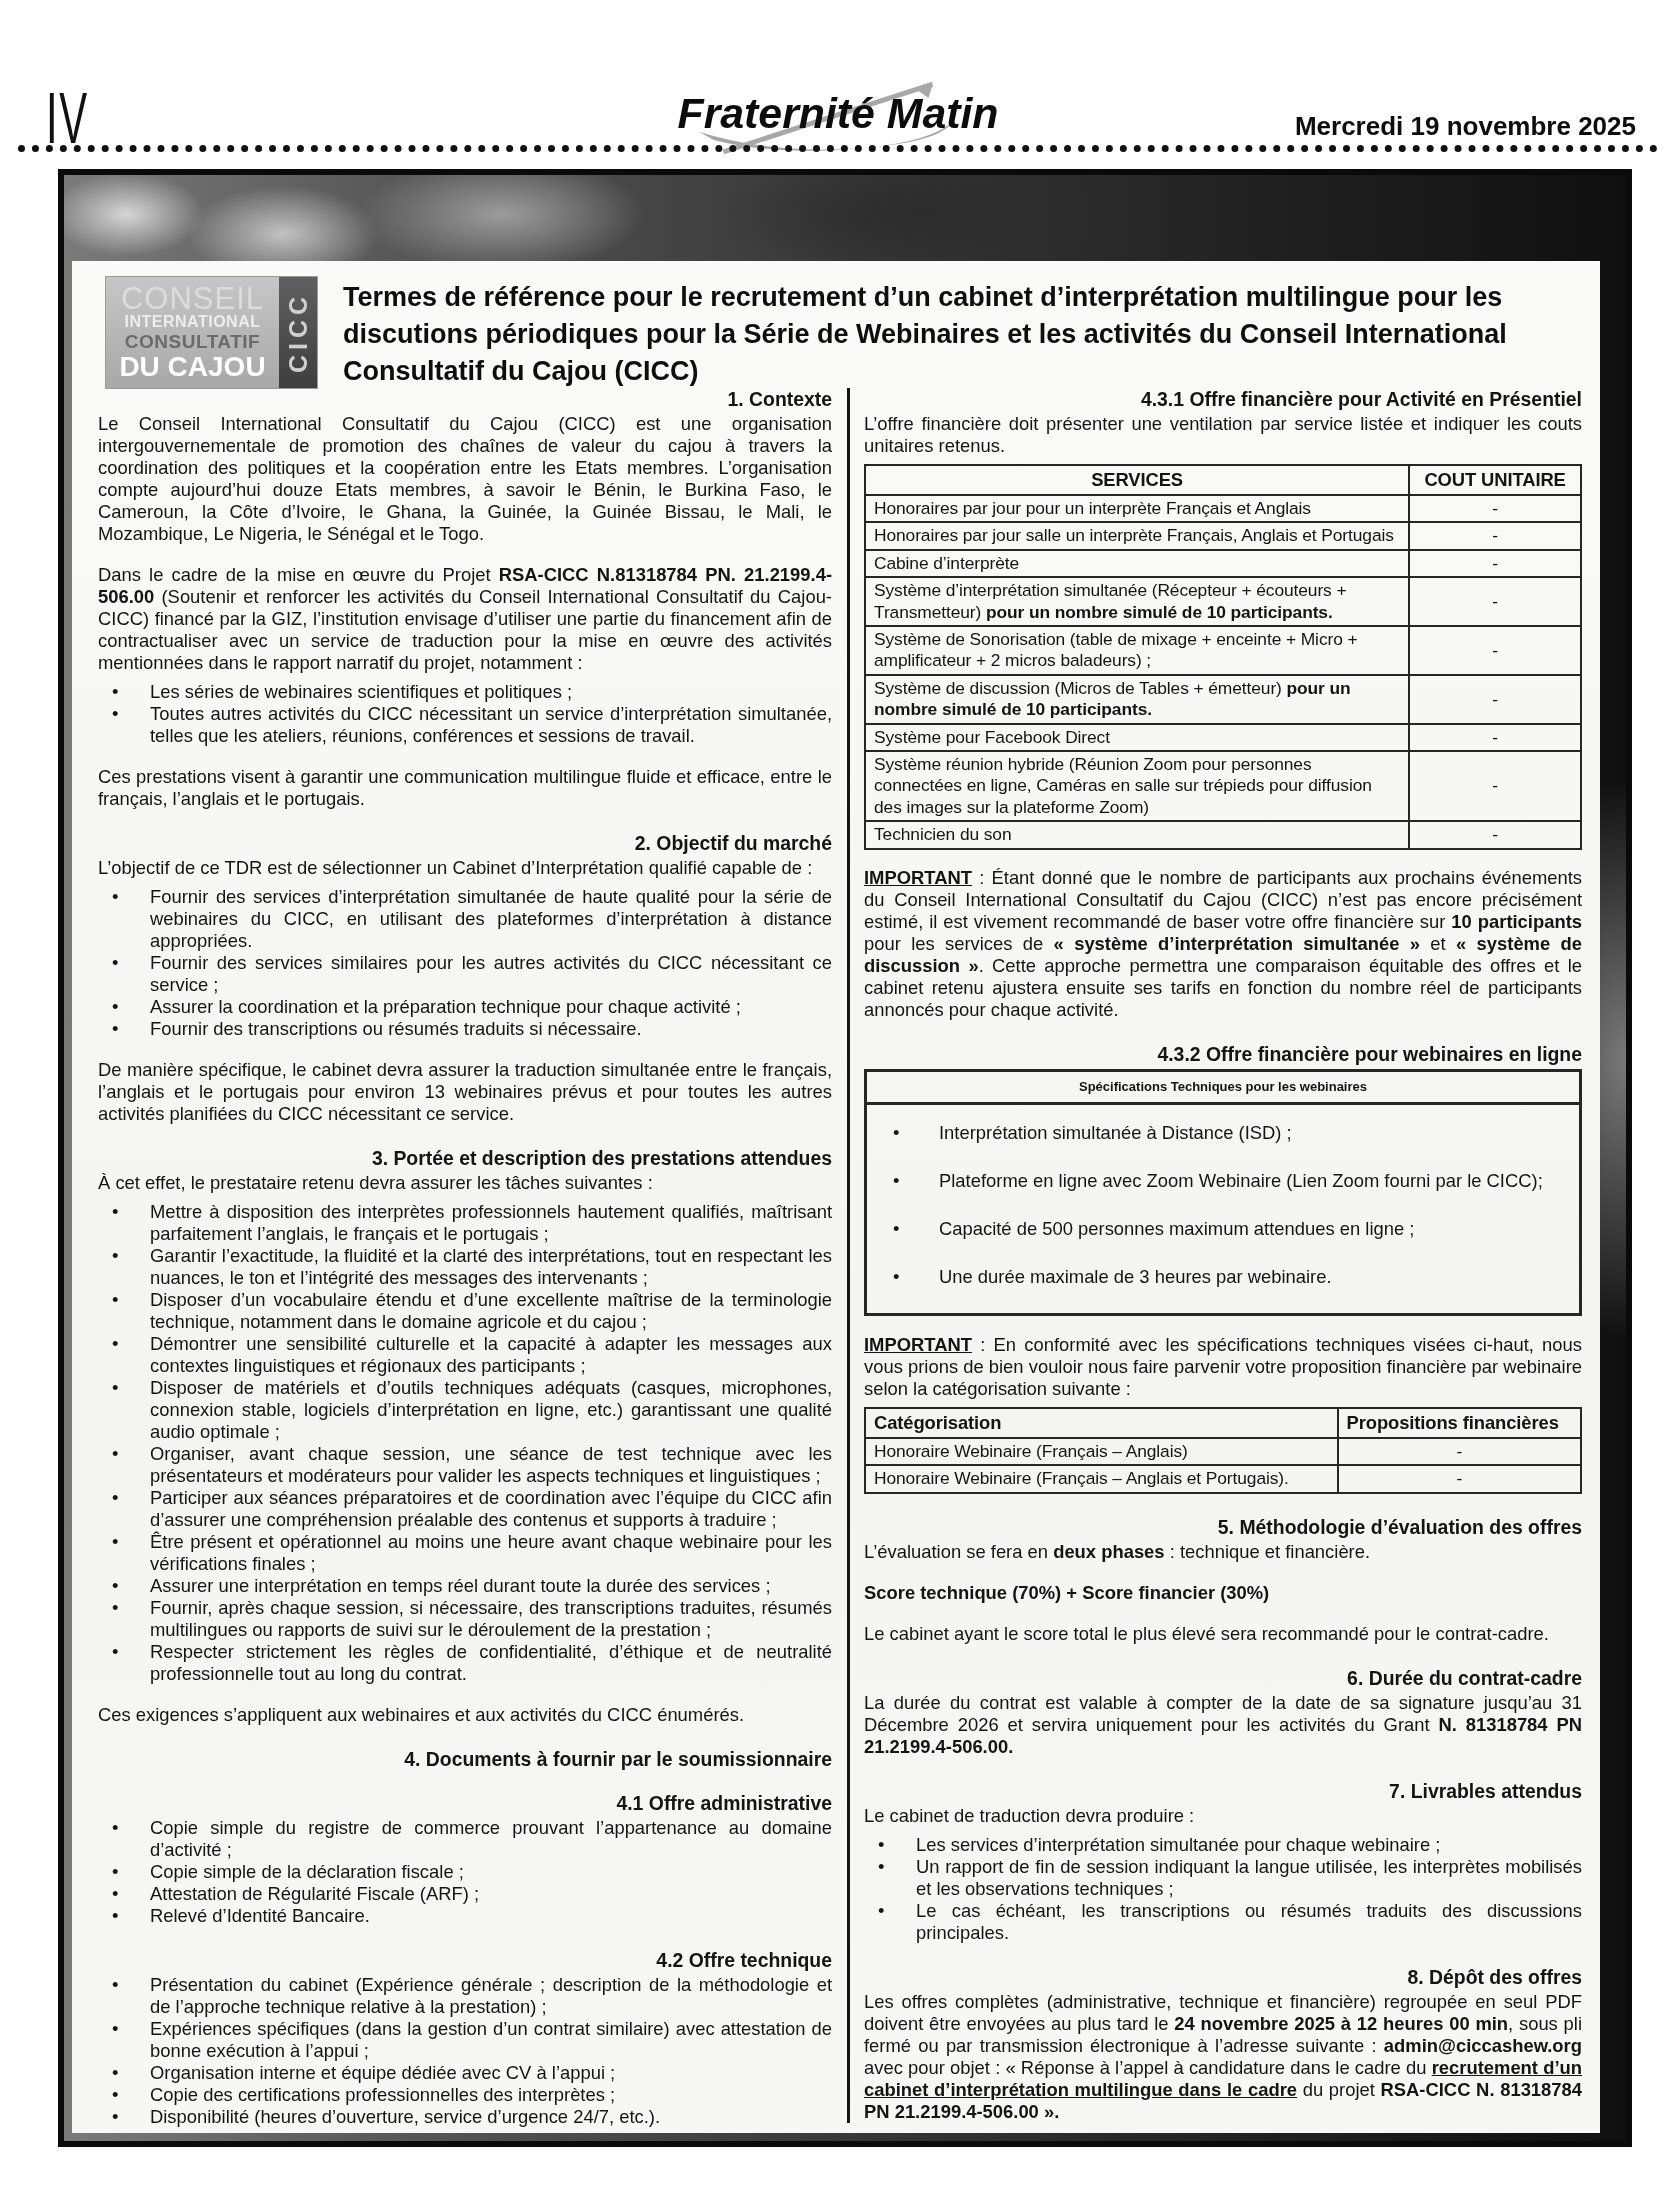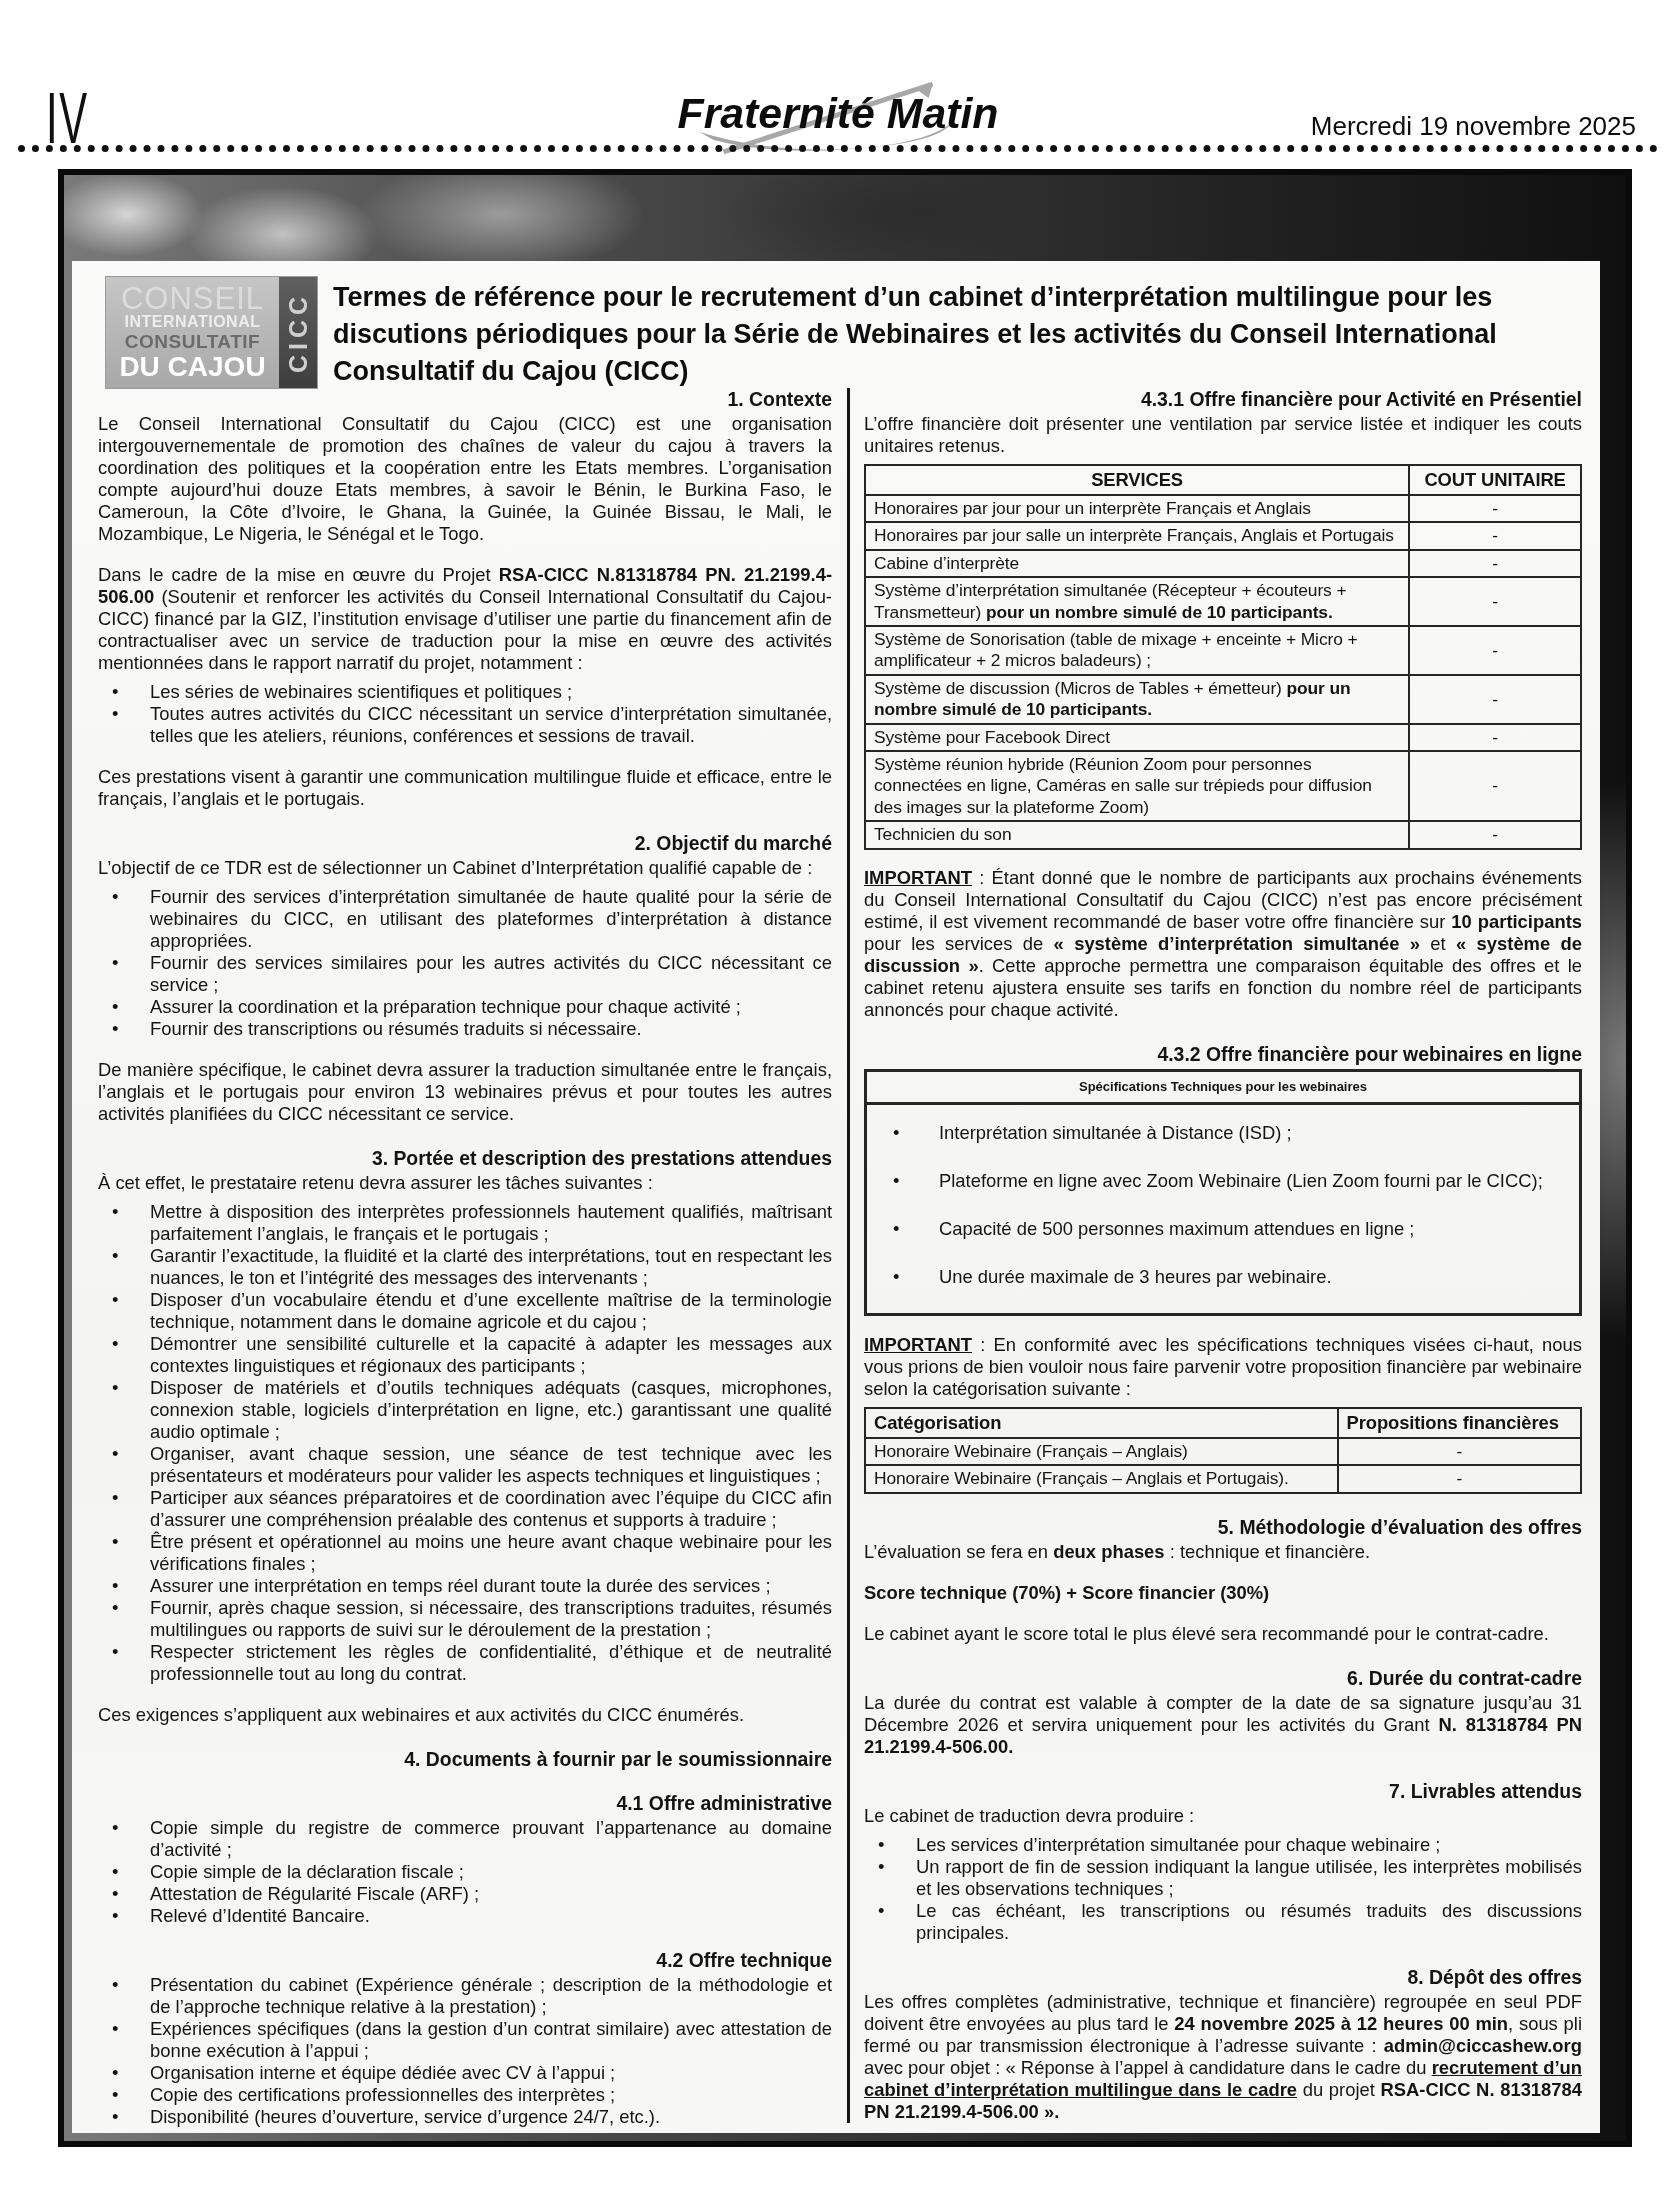--- a/index.html
+++ b/index.html
@@ -6,38 +6,38 @@
   html,body{background:#fff}
   body{width:1676px;height:2204px;position:relative;overflow:hidden;
        font-family:"Liberation Sans",sans-serif;color:#141414}
   .u{text-decoration:underline}
   b{font-weight:bold}
 
   
   #page-num{position:absolute;left:46px;top:82px;font-size:72px;line-height:1;
             transform:scaleX(.58);transform-origin:left top;letter-spacing:3px;color:#101010}
   #masthead-wrap{position:absolute;left:50%;top:82px;transform:translateX(-50%)}
-  #date{position:absolute;right:40px;top:111px;font-size:26px;font-weight:normal;color:#0d0d0d}
+  #date{position:absolute;right:40px;top:111px;font-size:26px;font-weight:bold;color:#0d0d0d}
   #dotted{position:absolute;left:18px;right:18px;top:145px;border-top:7px dotted #111}
 
   
   .frame{position:absolute;left:58px;top:169px;width:1574px;height:1978px;
          border:6px solid #0a0a0a;
          background:
            radial-gradient(ellipse 129px 70px at 4% 2%, #d6d6d6 0%, rgba(214,214,214,0) 60%),
            radial-gradient(ellipse 159px 80px at 14% 3%, #c2c2c2 0%, rgba(194,194,194,0) 60%),
            radial-gradient(ellipse 219px 90px at 28% 2%, #9c9c9c 0%, rgba(156,156,156,0) 65%),
            radial-gradient(ellipse 299px 90px at 55% 2%, #2c2c2c 0%, rgba(44,44,44,0) 70%),
            radial-gradient(ellipse 199px 398px at 100% 45%, #7a7a7a 0%, rgba(122,122,122,0) 70%),
            linear-gradient(90deg,#7a7a7a 0%,#565656 22%,#383838 50%,#222 75%,#101010 100%)}
   .doc{position:absolute;left:8px;top:86px;right:26px;bottom:8px;overflow:hidden;
        background:linear-gradient(180deg,#fafaf9 0%,#f4f4f2 60%,#f7f7f5 100%)}
 
   
-  .title-row{display:flex;gap:16px;padding:16px 20px 0 34px}
+  .title-row{display:flex;gap:26px;padding:16px 20px 0 34px}
   .logo{width:211px;height:111px;display:flex;flex:none;box-shadow:0 0 0 1px #9b9b9b}
   .logo-main{flex:1;background:linear-gradient(180deg,#c6c6c6,#a8a8a8);
              display:flex;flex-direction:column;align-items:center;justify-content:center;overflow:hidden}
   .logo-l1{font-size:31px;line-height:29px;color:#dcdcdc;letter-spacing:1px}
   .logo-l2{font-size:16px;line-height:18px;color:#ededed;font-weight:bold;letter-spacing:0.5px}
   .logo-l3{font-size:19px;line-height:21px;color:#6b6b6b;font-weight:bold;letter-spacing:0.5px}
   .logo-l4{font-size:28px;line-height:30px;color:#fff;font-weight:bold}
   .logo-side{width:38px;background:linear-gradient(180deg,#606060,#3e3e3e);
              display:flex;align-items:center;justify-content:center}
   .logo-side span{writing-mode:vertical-rl;transform:rotate(180deg);

